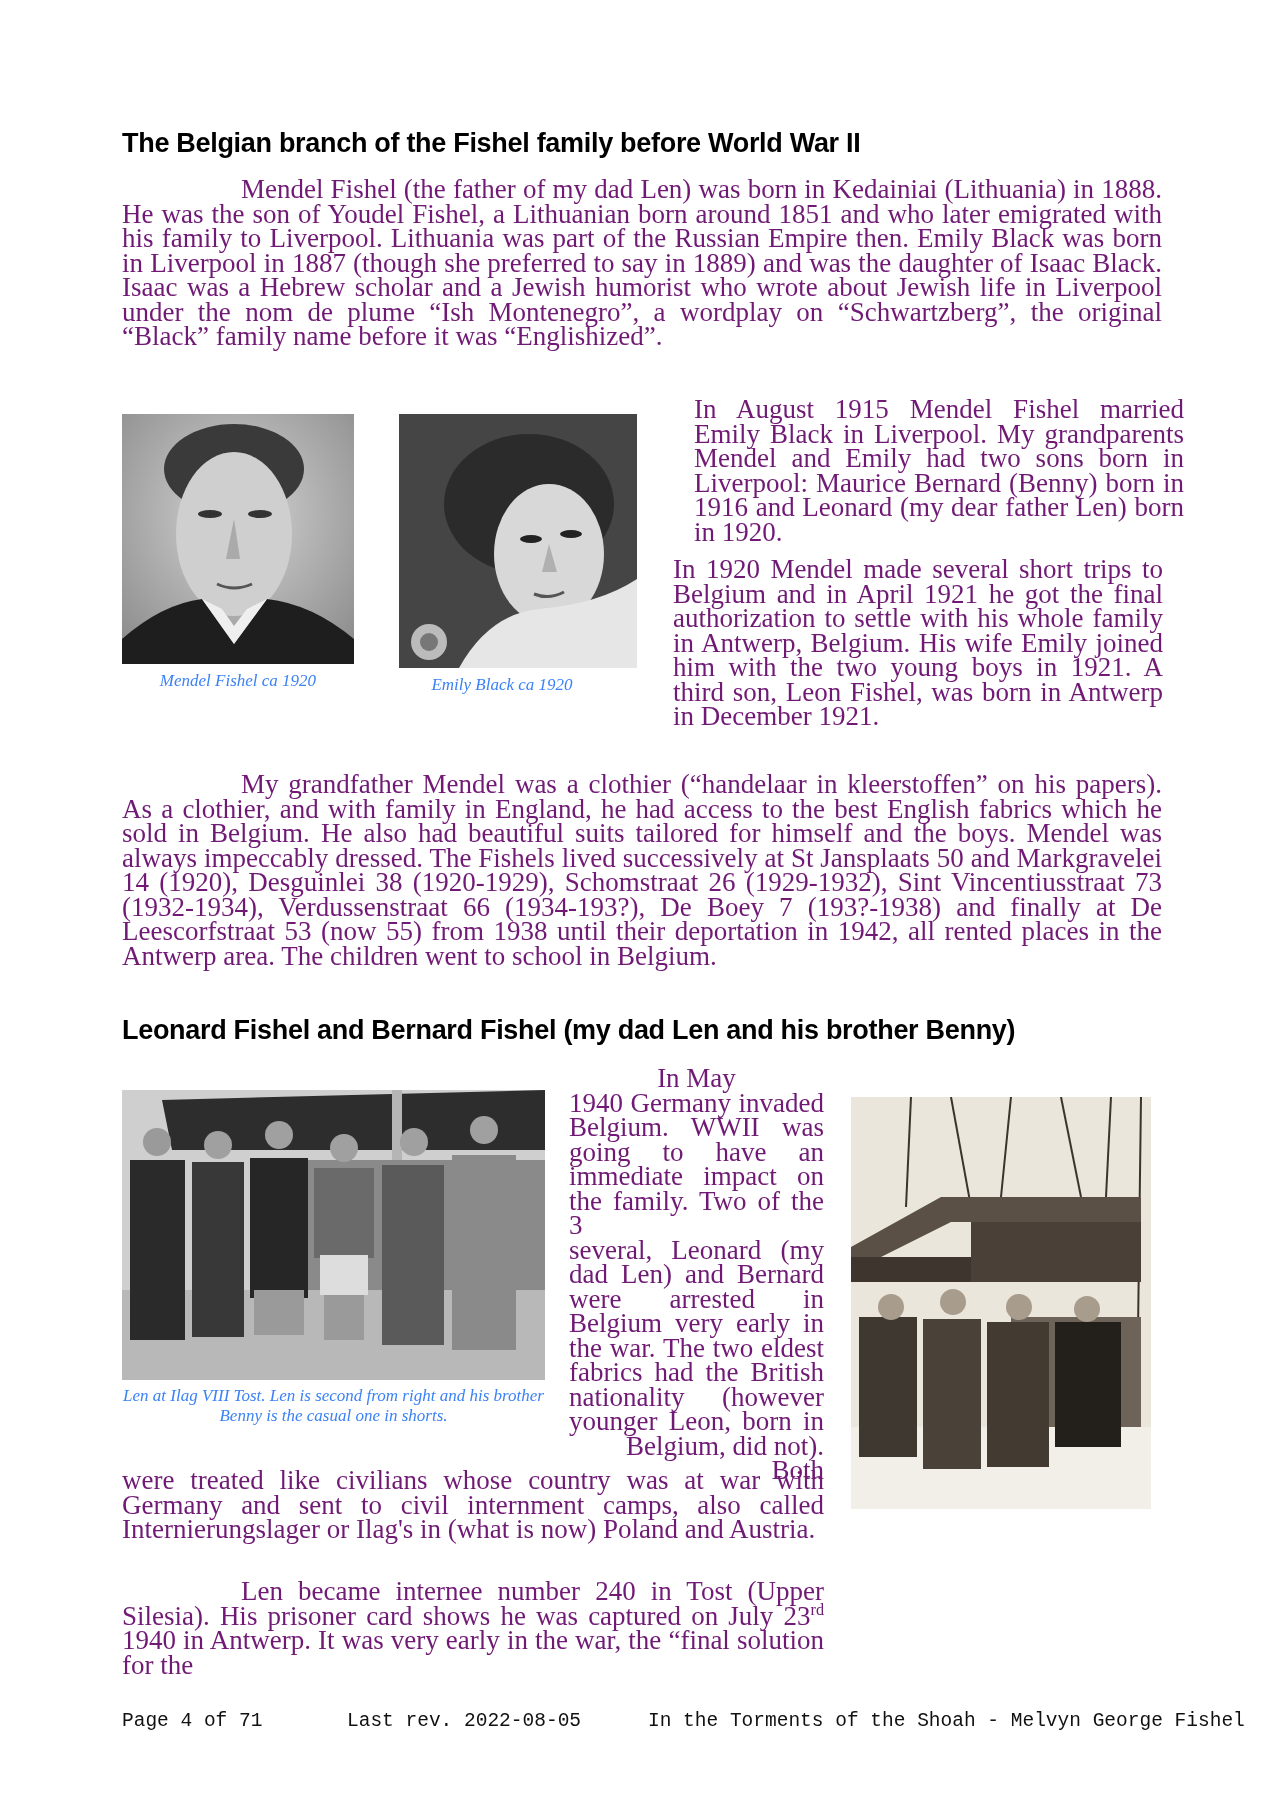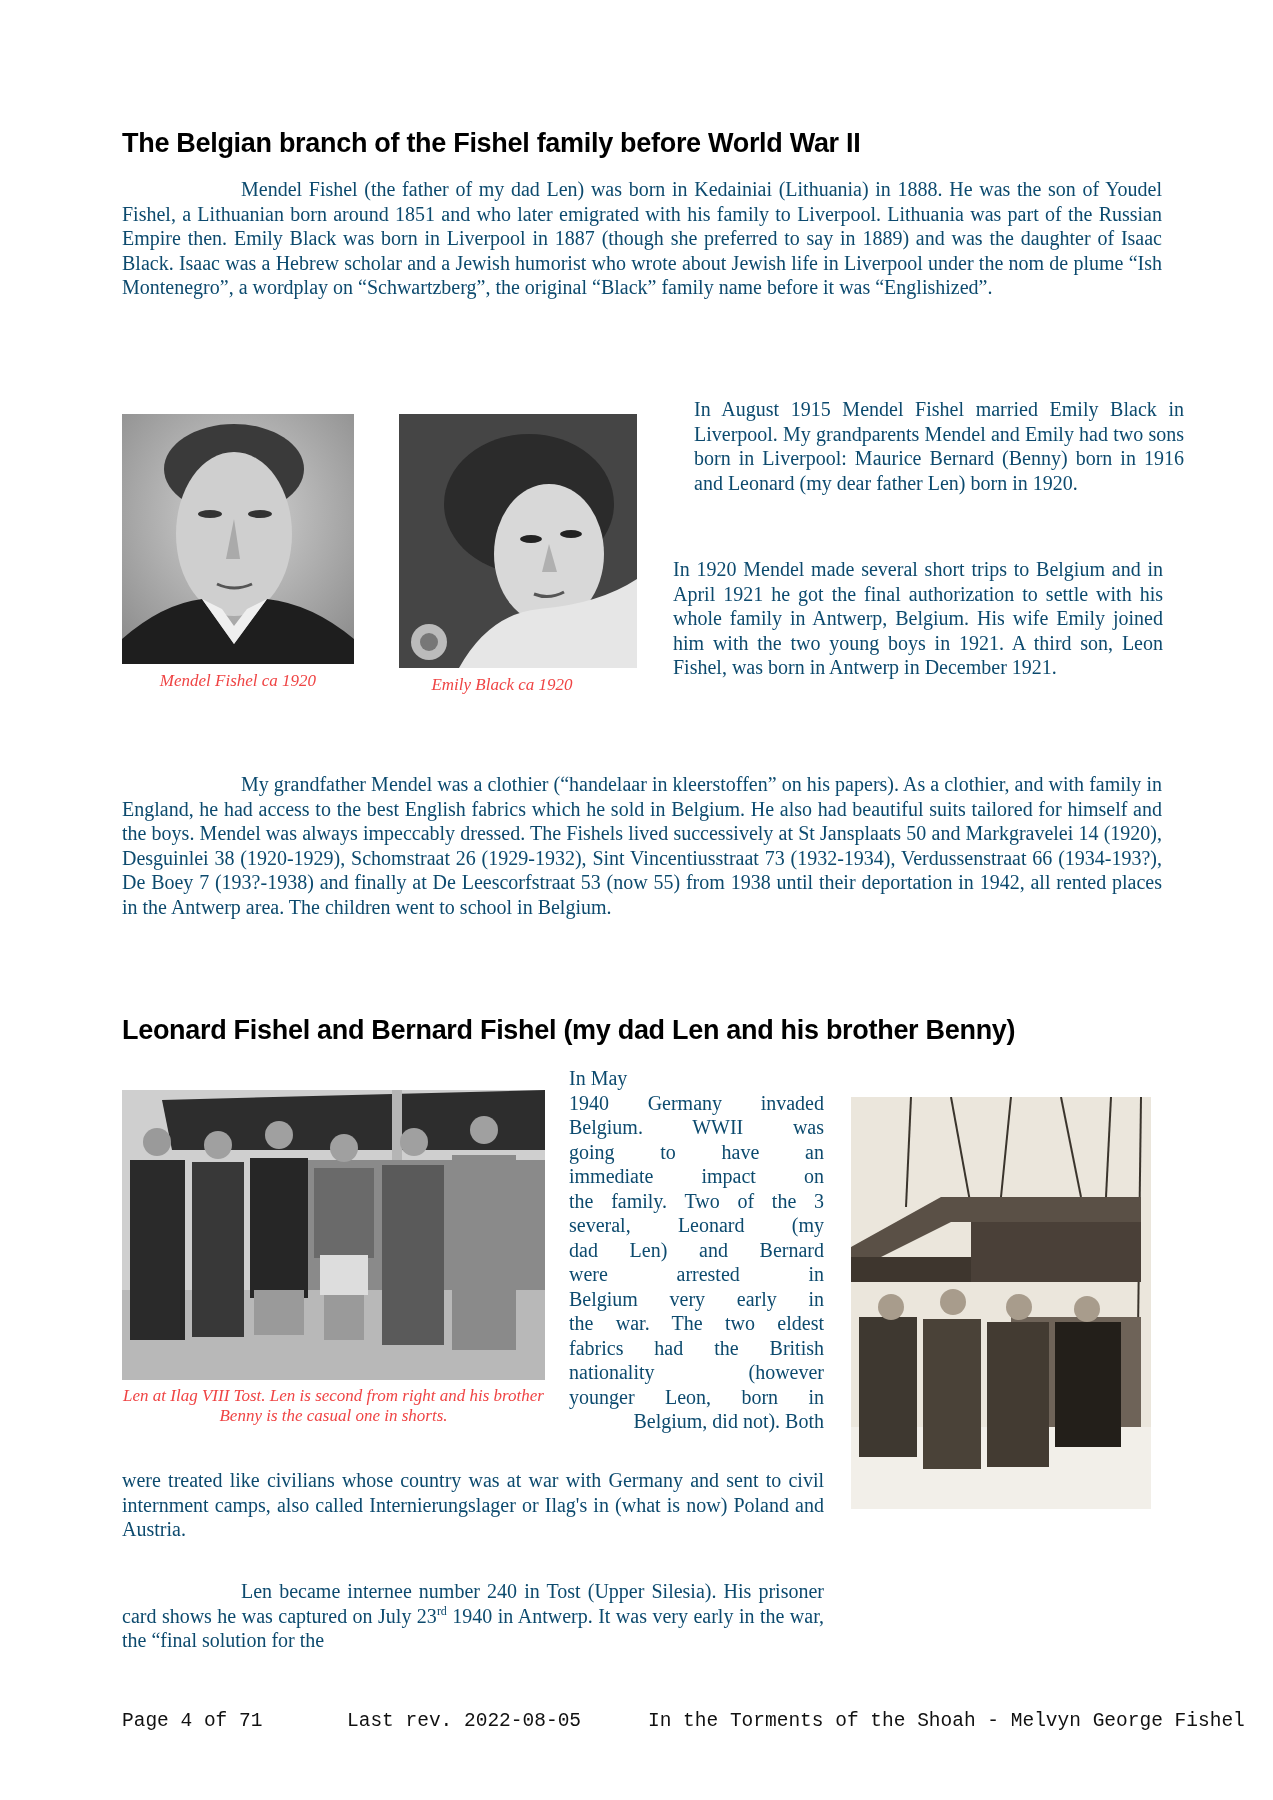--- a/index.html
+++ b/index.html
@@ -4,32 +4,32 @@
   <style>
     html, body { margin: 0; padding: 0; background: #ffffff; }
     body { width: 1273px; height: 1800px; position: relative; overflow: hidden; color: #111; }
     .page { position: absolute; left: 0; top: 0; width: 1273px; height: 1387px; }
     .h2 {
       position: absolute; left: 122px;
       font-family: "Liberation Sans", sans-serif; font-weight: bold;
       font-size: 27px; letter-spacing: -0.3px; color: #000; margin: 0; white-space: nowrap;
     }
     .serif {
-      font-family: "Liberation Serif", serif; font-size: 20px; line-height: 24.5px;
-      text-align: justify; color: #0c4a6e;
+      font-family: "Liberation Serif", serif; font-size: 27px; line-height: 24.5px;
+      text-align: justify; color: #701a75;
     }
     .para { position: absolute; margin: 0; }
     .indent { text-indent: 119px; }
     .photo {
       position: absolute; overflow: hidden; background: #888;
     }
     .photo svg { display: block; width: 100%; height: 100%; }
     .caption {
       position: absolute; margin: 0; font-family: "Liberation Serif", serif;
-      font-style: italic; text-align: center; color: #ef4444;
+      font-style: italic; text-align: center; color: #3b82f6;
     }
     .cap-sm { font-size: 17px; line-height: 20px; }
     .footer {
       position: absolute; top: 1710px; font-family: Liberation Mono, monospace;
       font-size: 19.5px; color: #111; white-space: nowrap;
     }
     sup { font-size: 60%; line-height: 0; vertical-align: super; }
   </style>
 </head>
 <body>
@@ -116,21 +116,21 @@
         </g>
       <g>
           <rect x="330" y="65" width="64" height="195" fill="#8a8a8a"></rect>
           <circle cx="362" cy="40" r="14" fill="#a0a0a0"></circle>
         </g>
     </svg>
   </div>
   <p class="caption cap-sm" style="left:122px; top:1386px; width:423px;">Len at Ilag VIII Tost. Len is second from right and his brother Benny is the casual one in shorts.</p>
 
   <div style="position:absolute; left:569px; top:1066px; width:255px;">
-    <div class="serif" style="text-align:left;">In May</div>
+    <div class="serif" style="text-align:center;">In May</div>
     <div class="serif" style="text-align:justify; text-align-last:justify;">1940 Germany invaded</div>
     <div class="serif" style="text-align:justify; text-align-last:justify;">Belgium. WWII was</div>
     <div class="serif" style="text-align:justify; text-align-last:justify;">going to have an</div>
     <div class="serif" style="text-align:justify; text-align-last:justify;">immediate impact on</div>
     <div class="serif" style="text-align:justify; text-align-last:justify;">the family. Two of the 3</div>
     <div class="serif" style="text-align:justify; text-align-last:justify;">several, Leonard (my</div>
     <div class="serif" style="text-align:justify; text-align-last:justify;">dad Len) and Bernard</div>
     <div class="serif" style="text-align:justify; text-align-last:justify;">were arrested in</div>
     <div class="serif" style="text-align:justify; text-align-last:justify;">Belgium very early in</div>
     <div class="serif" style="text-align:justify; text-align-last:justify;">the war. The two eldest</div>

